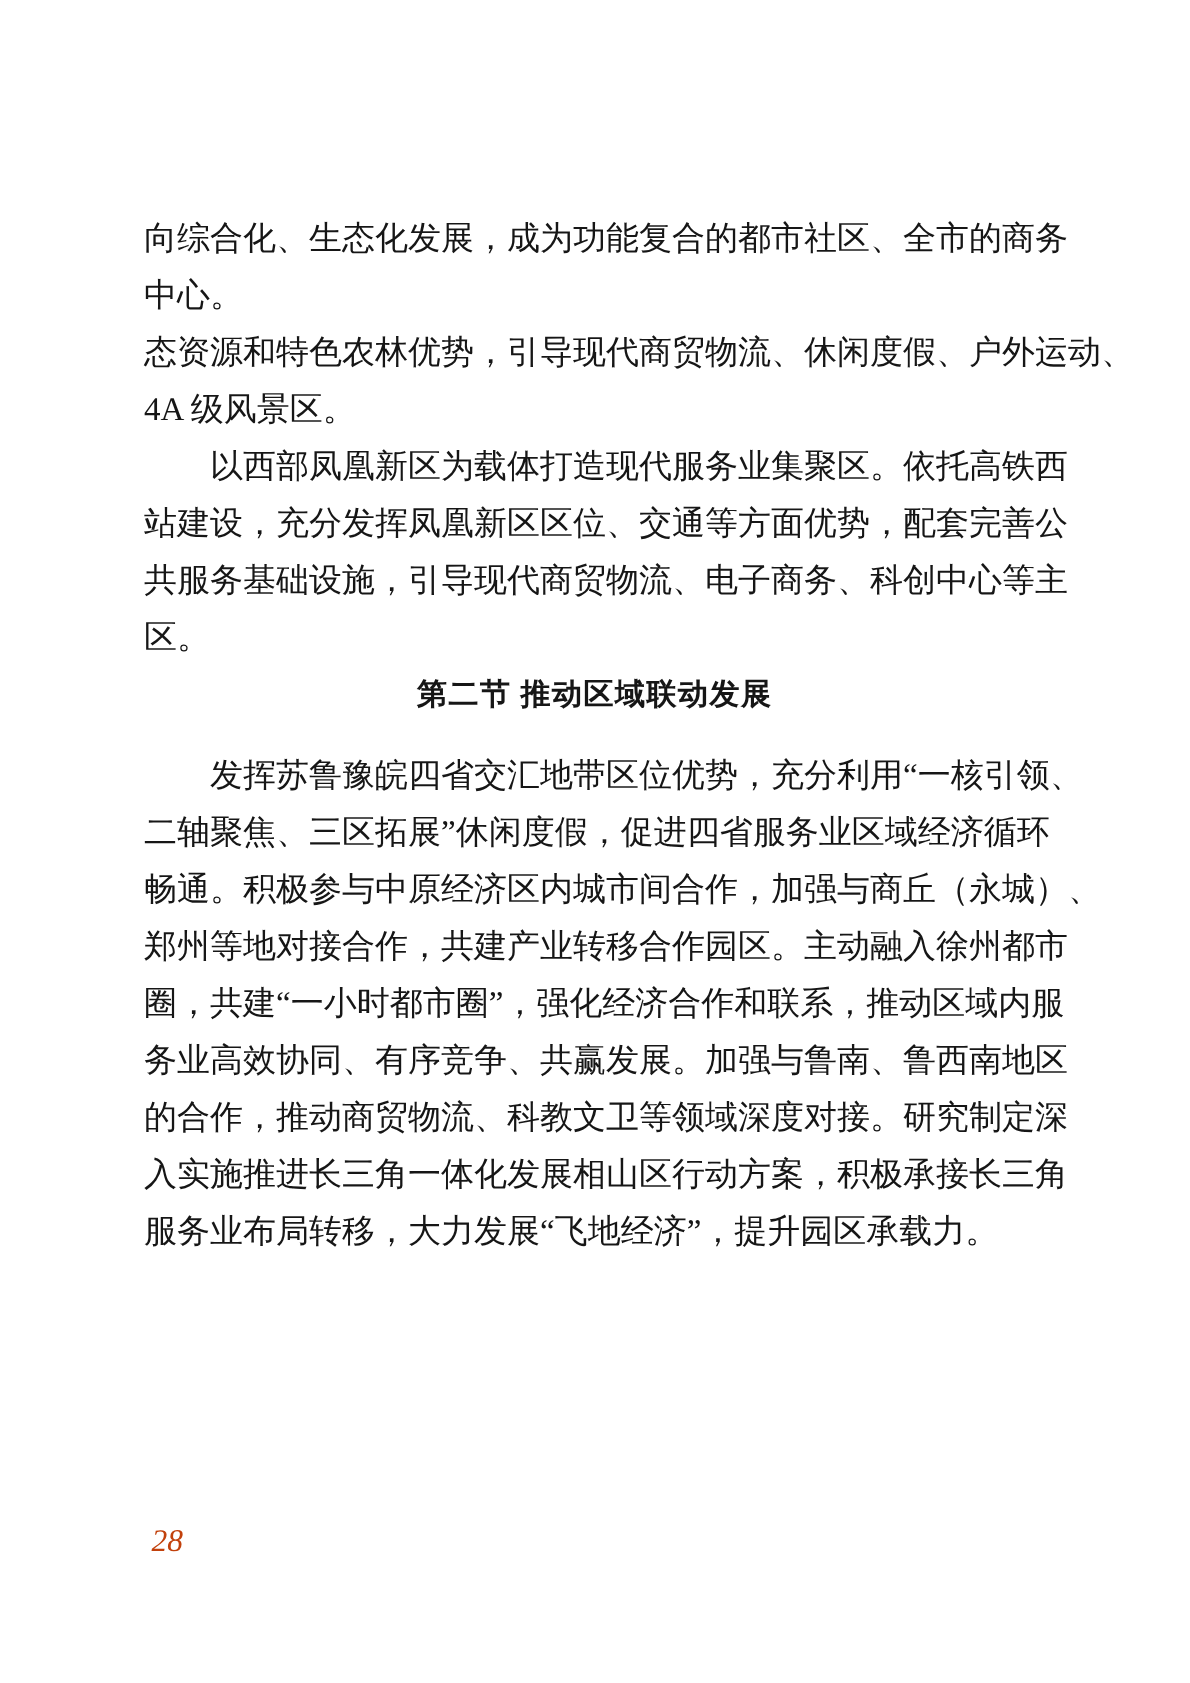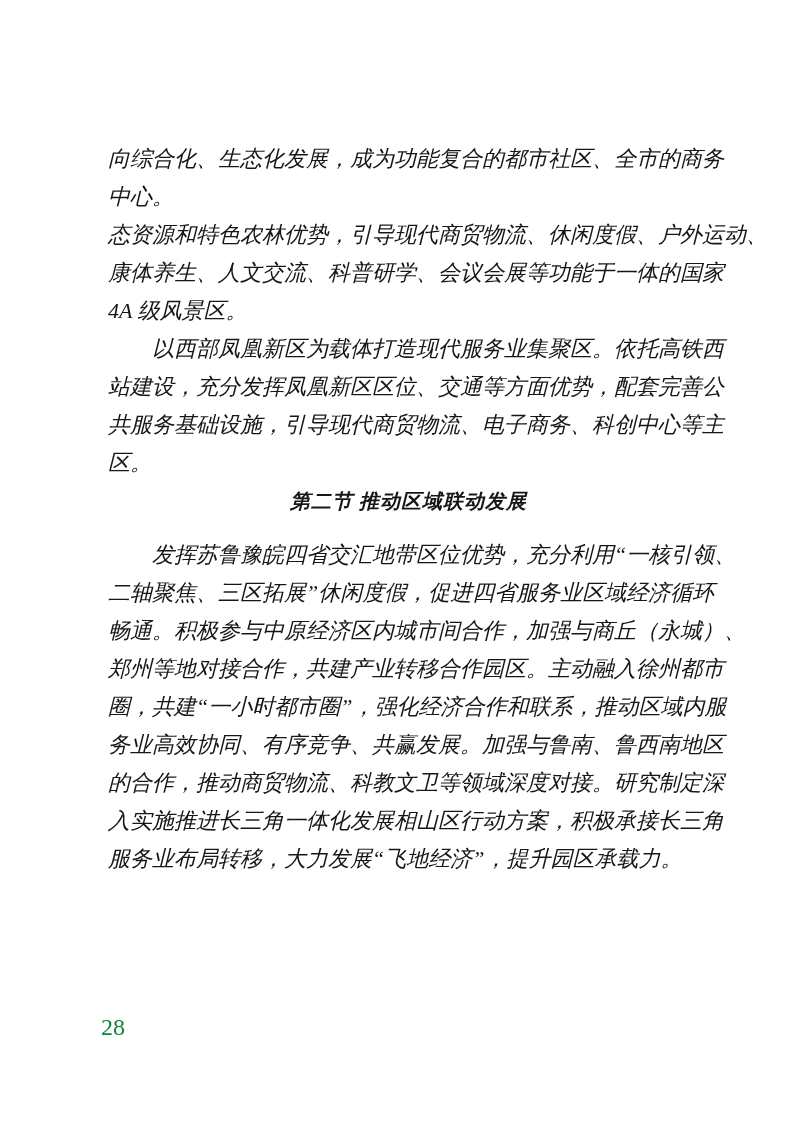--- a/index.html
+++ b/index.html
@@ -10,24 +10,23 @@
     position: relative;
     width: 793px;
     height: 1122px;
     background: #ffffff;
     overflow: hidden;
     font-family: "Liberation Serif", "DejaVu Serif", serif;
     color: #161616;
   }
   .text-block {
     position: absolute;
-    left: 108px;
+    left: 96px;
     top: 140px;
     width: 601px;
-    font-style: italic;
   }
   .paragraph { margin: 0; }
   .line {
     font-size: 22px;
     line-height: 38px;
     height: 38px;
     text-align: justify;
     text-align-last: justify;
     white-space: nowrap;
     overflow: visible;
@@ -44,39 +43,39 @@
     font-weight: bold;
     text-align: center;
     margin-bottom: 16px;
     letter-spacing: 1px;
     font-family: "Liberation Serif", "DejaVu Serif", serif;
   }
   .page-number {
     position: absolute;
     left: 101px;
     top: 1014px;
-    font-size: 24px;
+    font-size: 21px;
     line-height: 26px;
-    color: #15803d;
+    color: #c2410c;
+    font-style: italic;
   }
 </style>
 </head>
 <body>
 
 <div class="page">
   <div class="text-block">
 
     <div class="paragraphs-group">
         <div class="paragraph">
           <div class="line">向综合化、生态化发展，成为功能复合的都市社区、全市的商务</div>
           <div class="line para-end">中心。</div>
         </div>
         <div class="paragraph">
           <div class="line">态资源和特色农林优势，引导现代商贸物流、休闲度假、户外运动、</div>
-          <div class="line">康体养生、人文交流、科普研学、会议会展等功能于一体的国家</div>
           <div class="line para-end">4A 级风景区。</div>
         </div>
         <div class="paragraph">
           <div class="line indent">以西部凤凰新区为载体打造现代服务业集聚区。依托高铁西</div>
           <div class="line">站建设，充分发挥凤凰新区区位、交通等方面优势，配套完善公</div>
           <div class="line">共服务基础设施，引导现代商贸物流、电子商务、科创中心等主</div>
           <div class="line para-end">区。</div>
         </div>
       </div>
 

